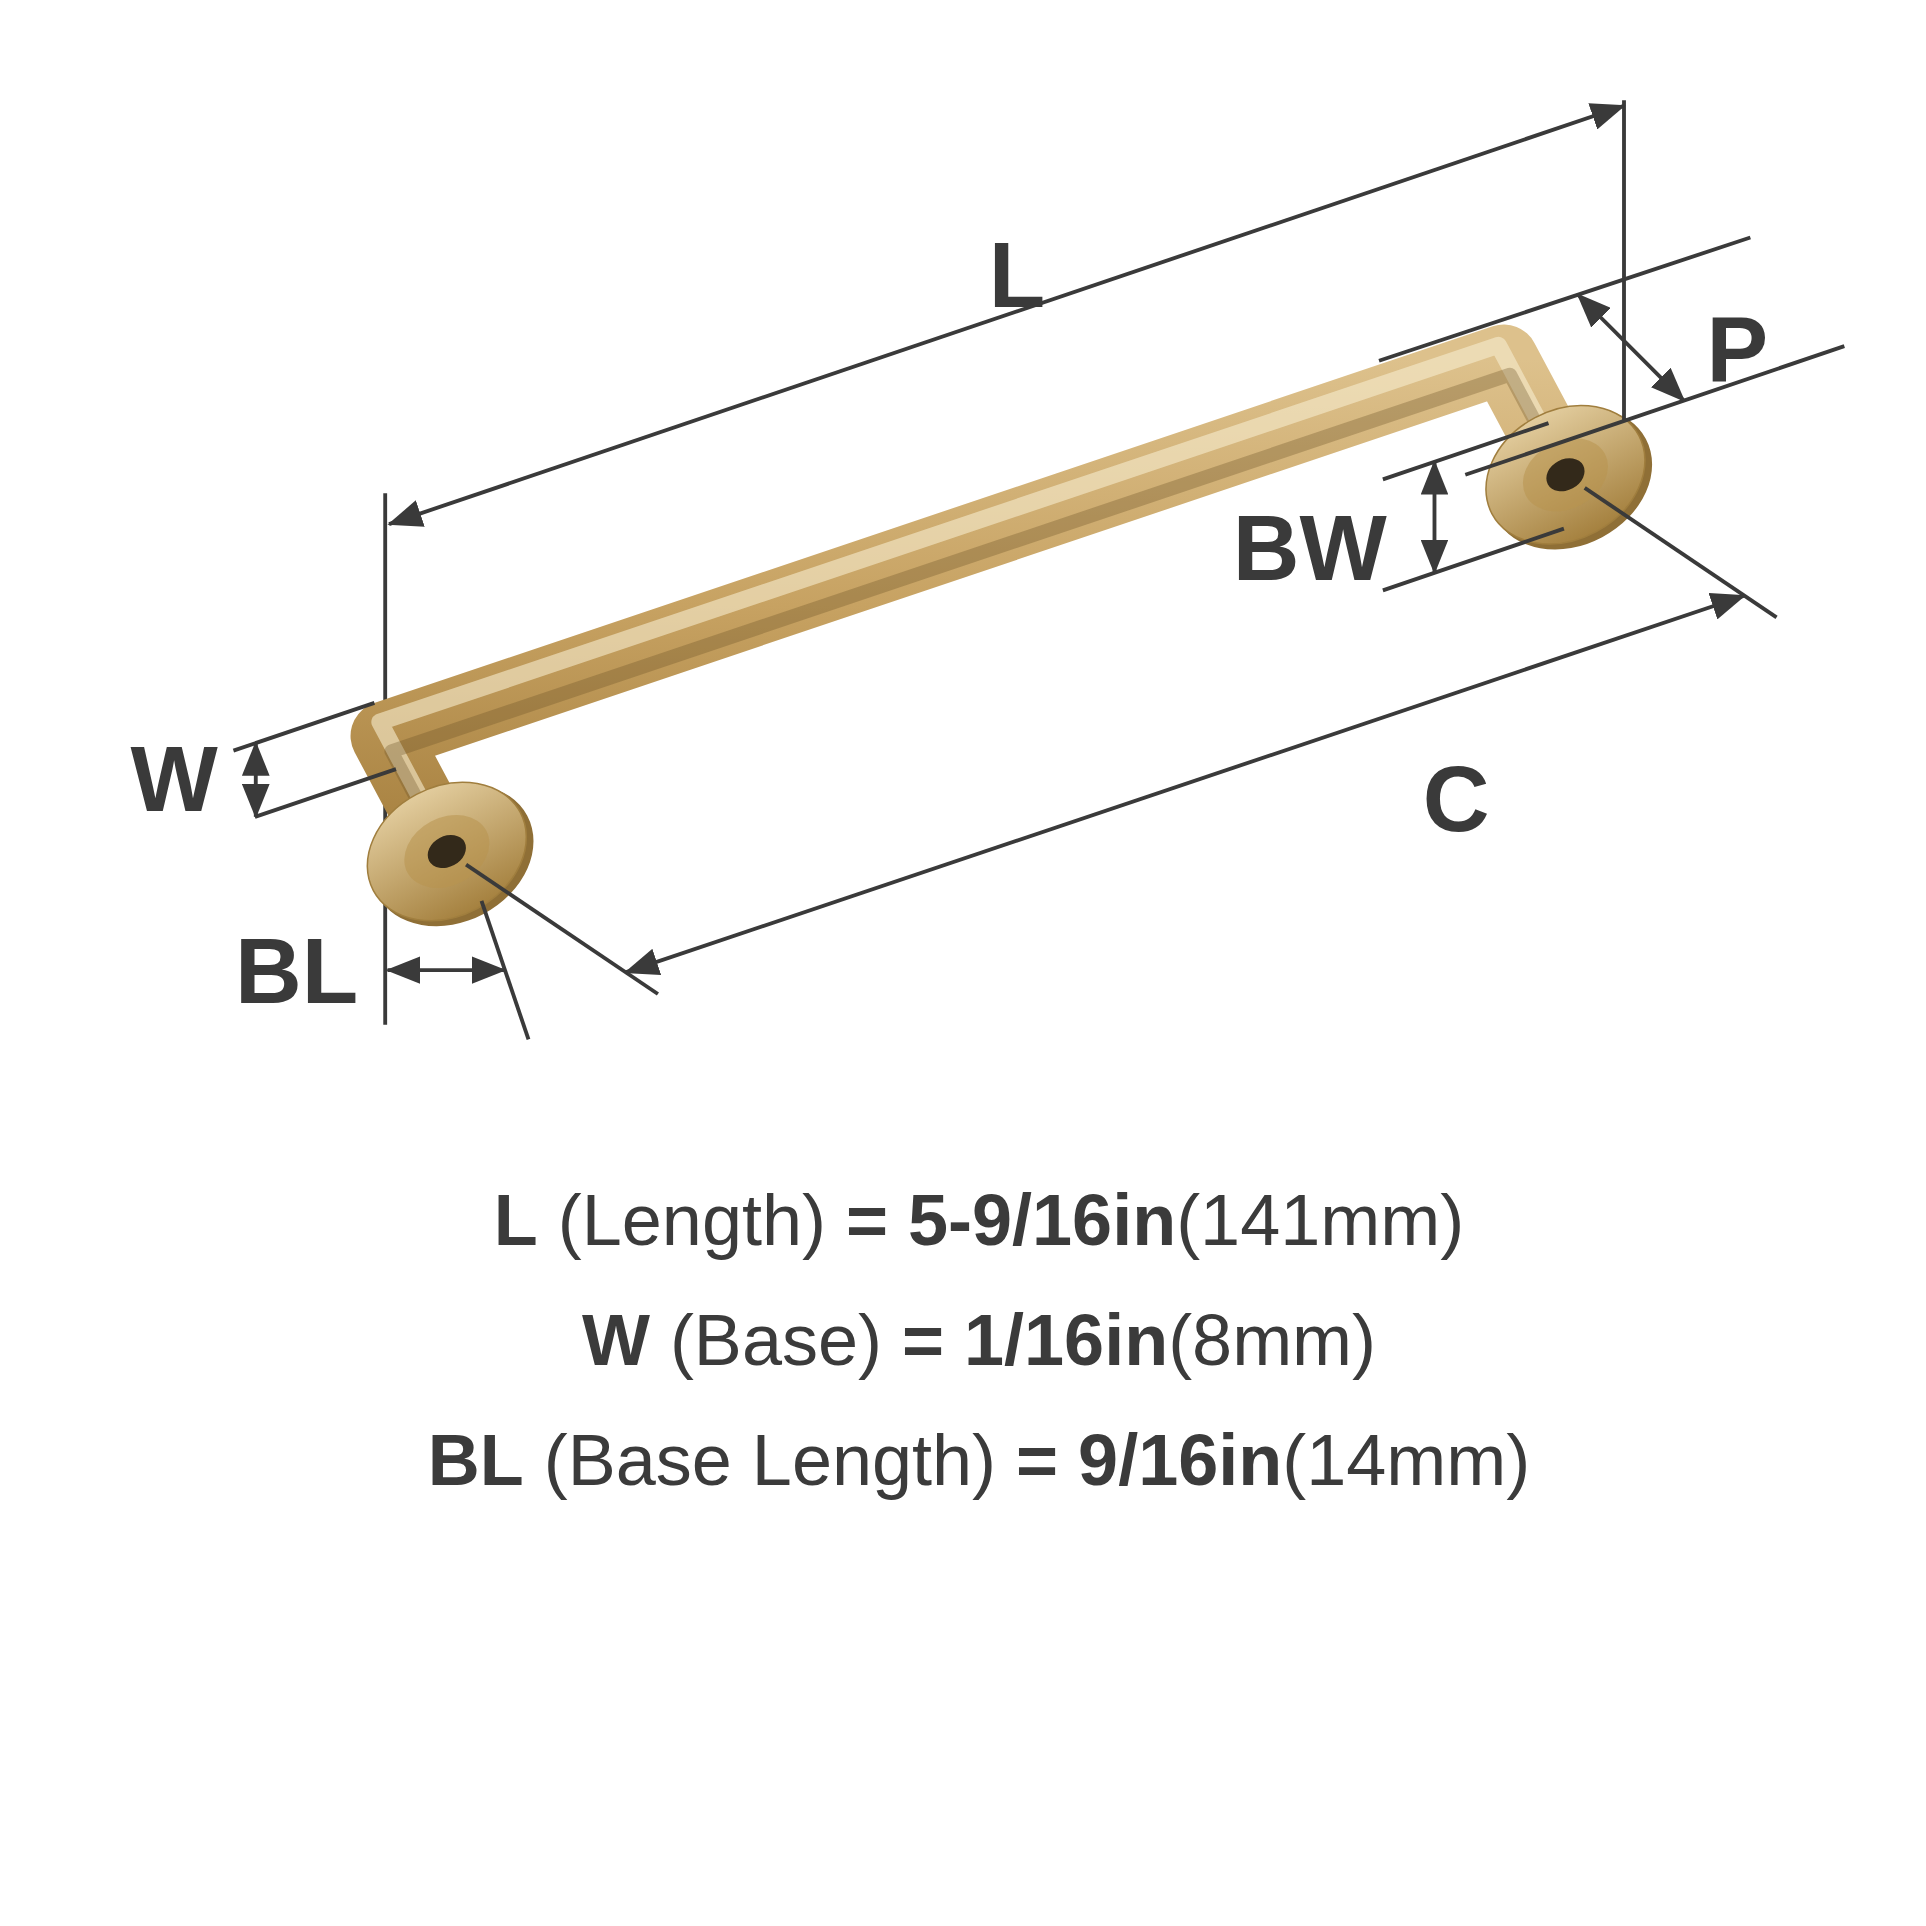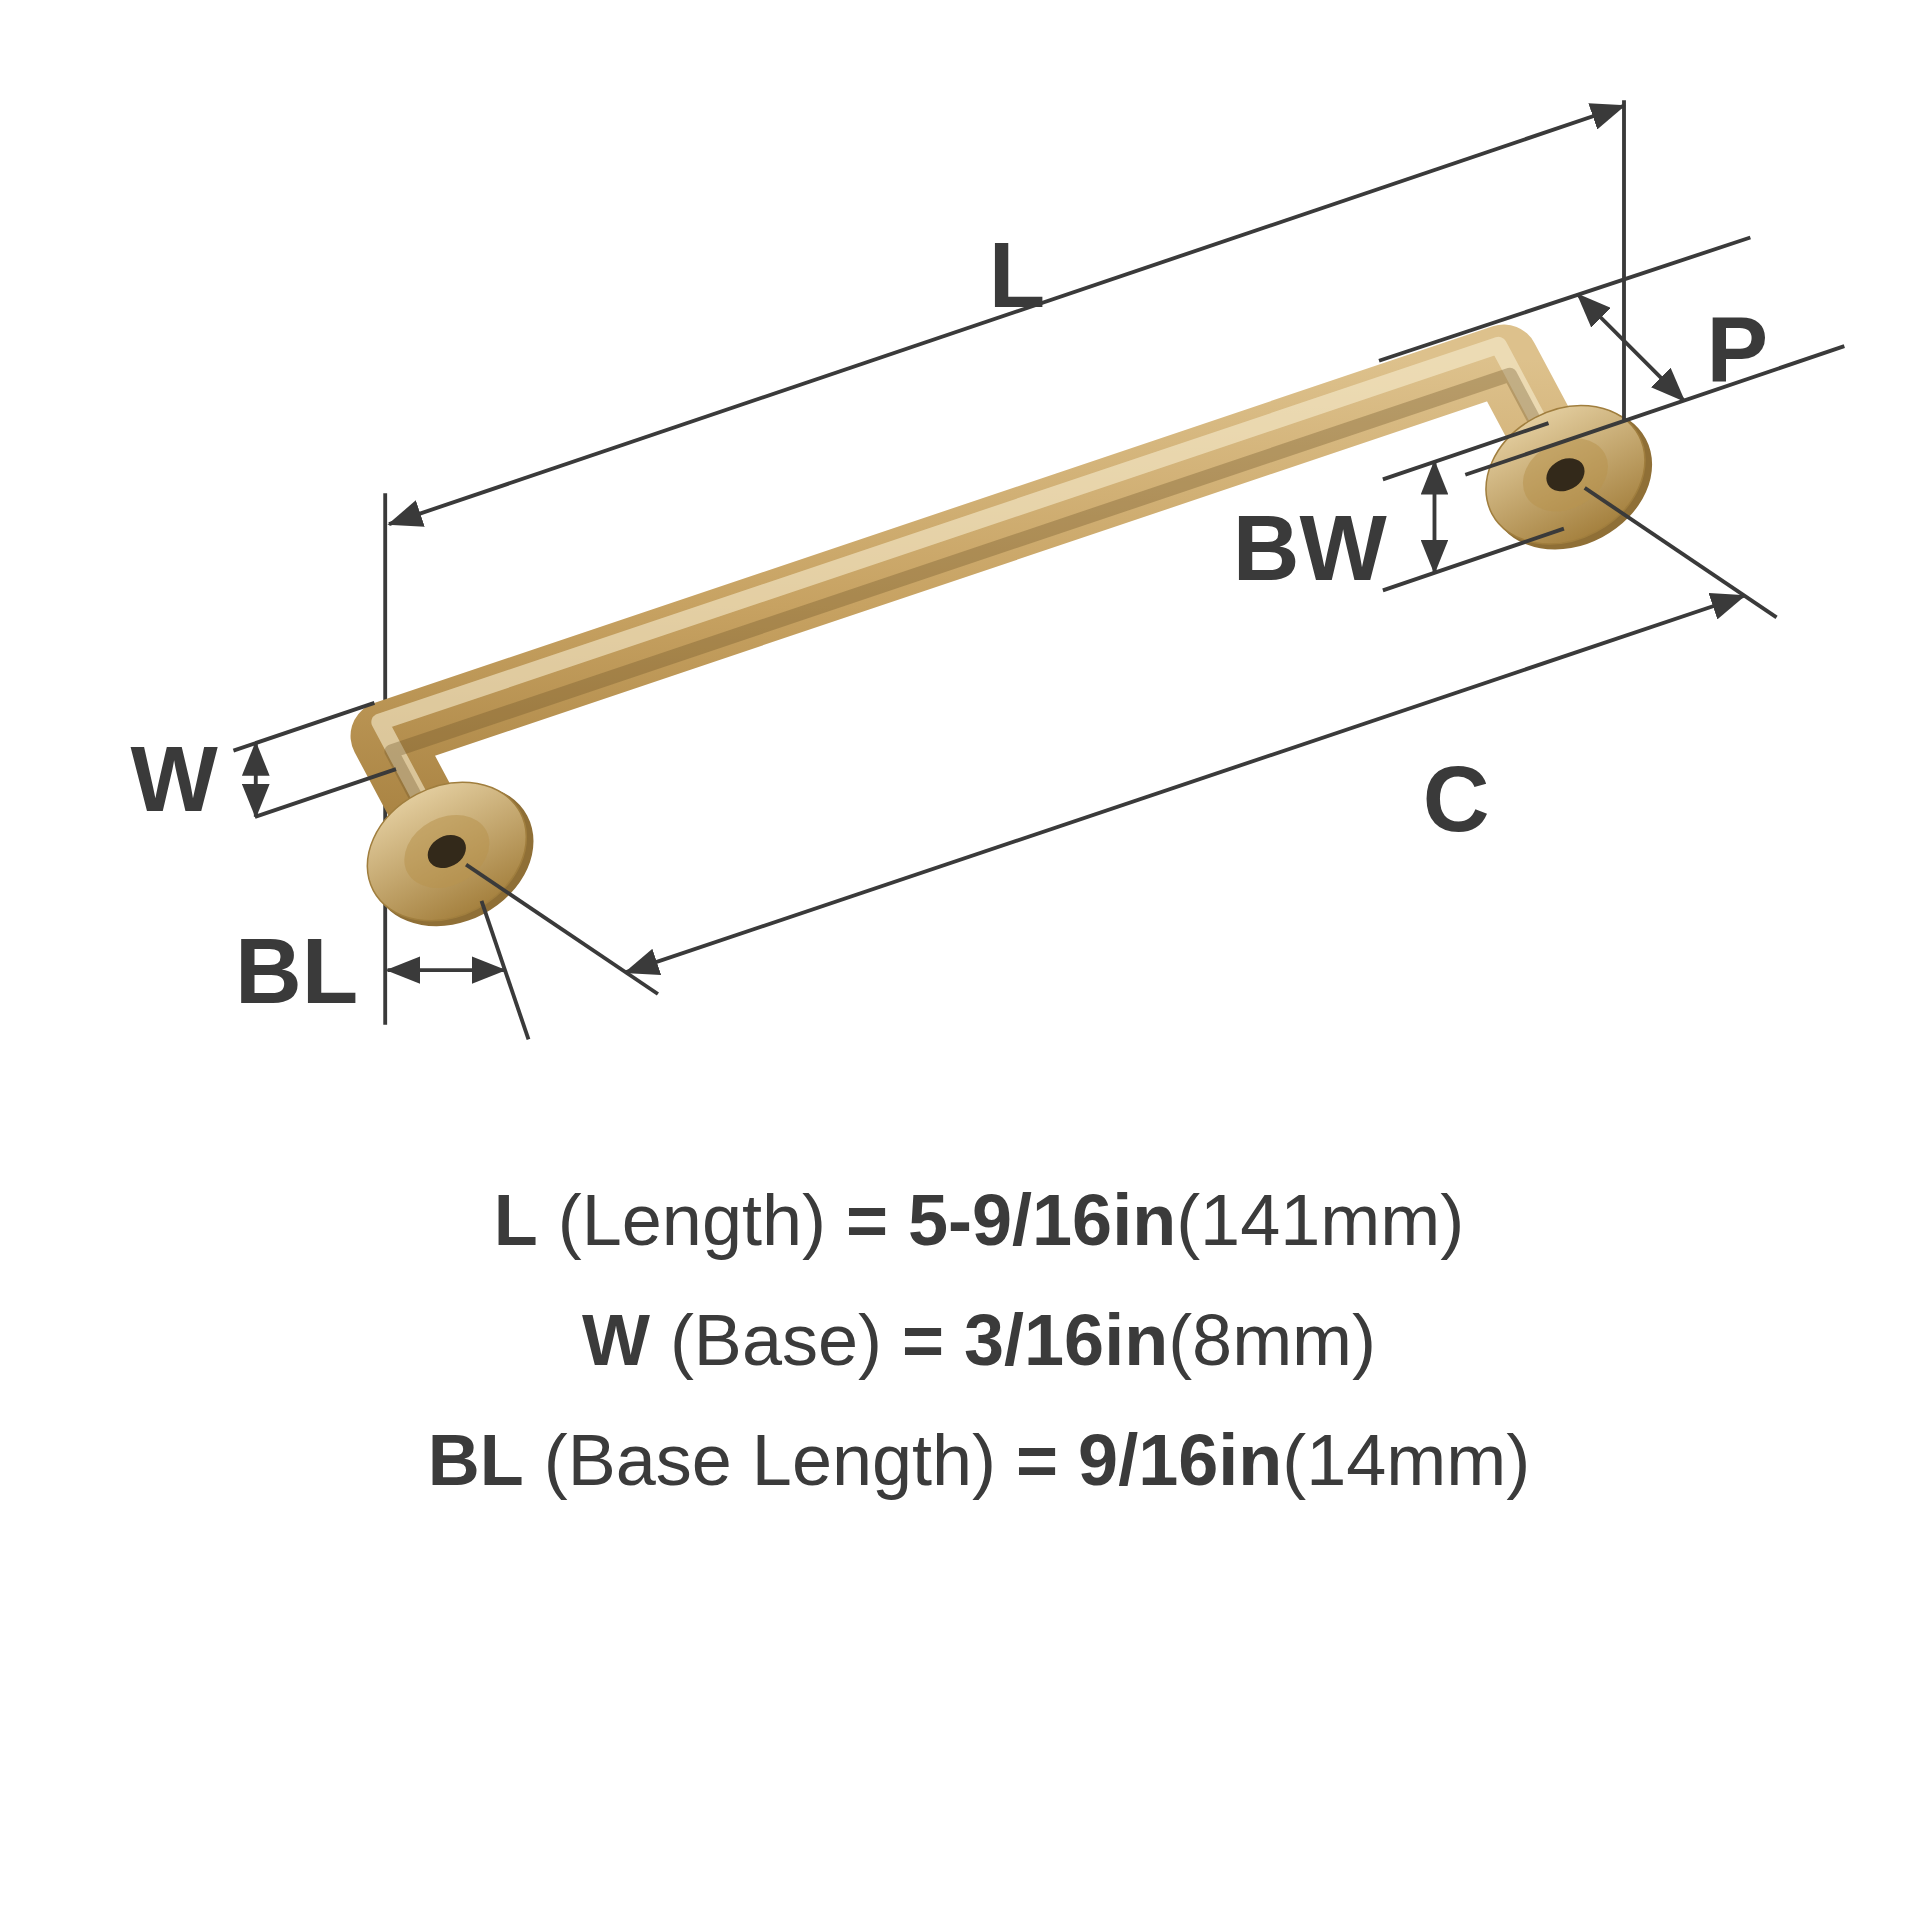--- a/index.html
+++ b/index.html
@@ -88,21 +88,21 @@
     <text class="lbl" x="385" y="1302" text-anchor="middle">BL</text>
   </svg>
 
   <div class="legend">
 
     <div class="lg-row">
       <span class="lg-key">L</span><span class="lg-desc">(Length)</span><span class="lg-eq">=</span><span class="lg-val">5-9/16in</span><span class="lg-met">(141mm)</span>
     </div>
 
     <div class="lg-row">
-      <span class="lg-key">W</span><span class="lg-desc">(Base)</span><span class="lg-eq">=</span><span class="lg-val">3/16in</span><span class="lg-met">(8mm)</span>
+      <span class="lg-key">W</span><span class="lg-desc">(Base)</span><span class="lg-eq">=</span><span class="lg-val">1/16in</span><span class="lg-met">(8mm)</span>
     </div>
 
 
 
     <div class="lg-row">
       <span class="lg-key">BL</span><span class="lg-desc">(Base Length)</span><span class="lg-eq">=</span><span class="lg-val">9/16in</span><span class="lg-met">(14mm)</span>
     </div>
 
 
   </div>

